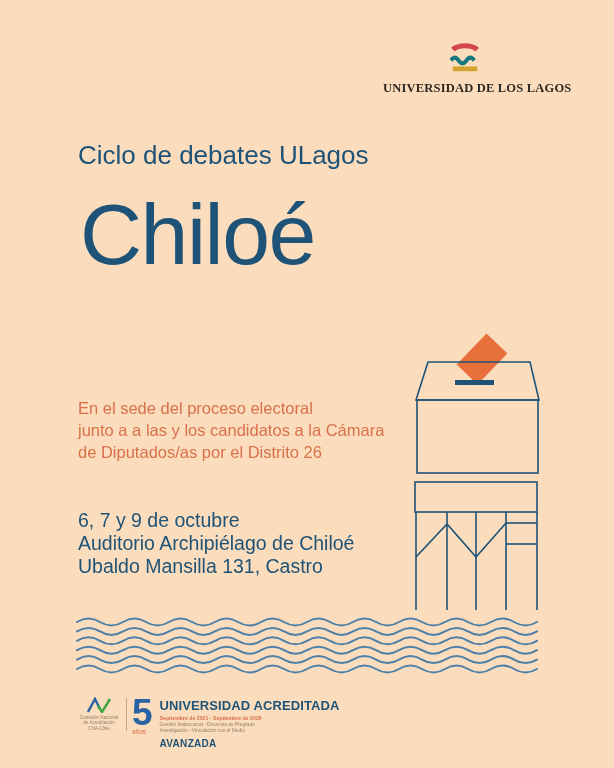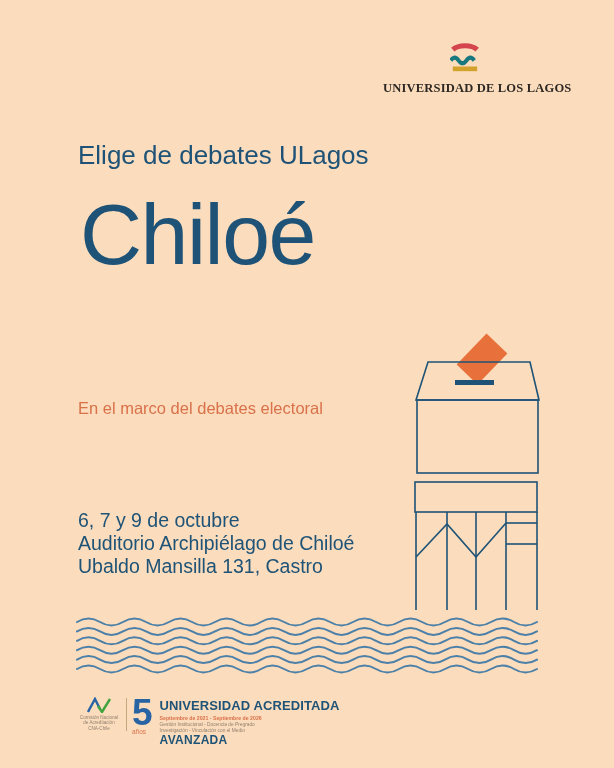--- a/index.html
+++ b/index.html
@@ -63,44 +63,46 @@
   .cna-mark{display:block;margin:0 auto;}
   .cna-label{margin-top:2px;font-size:4.6px;line-height:5.4px;color:var(--footer-text-brown,#93826F);}
   .footer-divider{width:1px;height:33px;background:var(--divider-tan,#C9A87F);margin:1px 5px 0 4px;}
   .five-block{text-align:left;margin-top:1px;}
   .five-number{font-size:37px;line-height:29px;font-weight:bold;color:var(--accreditation-blue,#2864A3);}
   .five-years{font-size:6.5px;color:var(--text-orange,#D9714A);margin-top:1px;}
   .acc-text{margin-left:7px;padding-top:1px;}
   .acc-title{font-size:13px;font-weight:bold;letter-spacing:.1px;color:var(--primary-blue,#1E5377);}
   .acc-period{font-size:5.2px;font-weight:bold;color:var(--text-orange,#D9714A);margin-top:2px;}
   .acc-area{font-size:4.8px;color:var(--footer-text-brown,#93826F);margin-top:1px;}
-  .acc-level{font-size:12px;font-weight:bold;letter-spacing:.3px;color:var(--primary-blue,#1E5377);}
+  .acc-level{font-size:10px;font-weight:bold;letter-spacing:.3px;color:var(--primary-blue,#1E5377);margin-top:5px;}
 </style>
 </head>
 <body>
 
 <div class="poster">
 
   <div class="uni-logo">
     <svg class="uni-stripes" width="30" height="34" viewBox="0 0 32 34">
       <path class="stripe-red" d="M3 7 C9 1.5, 23 1.5, 29 7"></path>
       <path class="stripe-teal" d="M3 18.5 q4.5 -6 9 0 t9 0 t9 0" transform="translate(-2,0) scale(0.93,1)"></path>
       <rect class="stripe-gold" x="3" y="25" width="26" height="5"></rect>
     </svg>
     <div class="uni-name">UNIVERSIDAD DE LOS LAGOS</div>
   </div>
 
-  <div class="kicker">Elige de debates ULagos</div>
+  <div class="kicker">Ciclo de debates ULagos</div>
 
   <h1 class="title">
     <span>Chiloé</span>
   </h1>
 
   <p class="desc">
-    <span>En el marco del debates electoral</span>
+    <span>En el sede del proceso electoral</span>
+    <span>junto a a las y los candidatos a la Cámara</span>
+    <span>de Diputados/as por el Distrito 26</span>
   </p>
 
   <div class="info">
     <div class="bold">6, 7 y 9 de octubre</div>
     <div class="bold">Auditorio Archipiélago de Chiloé</div>
     <div>Ubaldo Mansilla 131, Castro</div>
   </div>
 
   <svg class="ballot-svg" width="140" height="285" viewBox="0 0 140 285">
 

